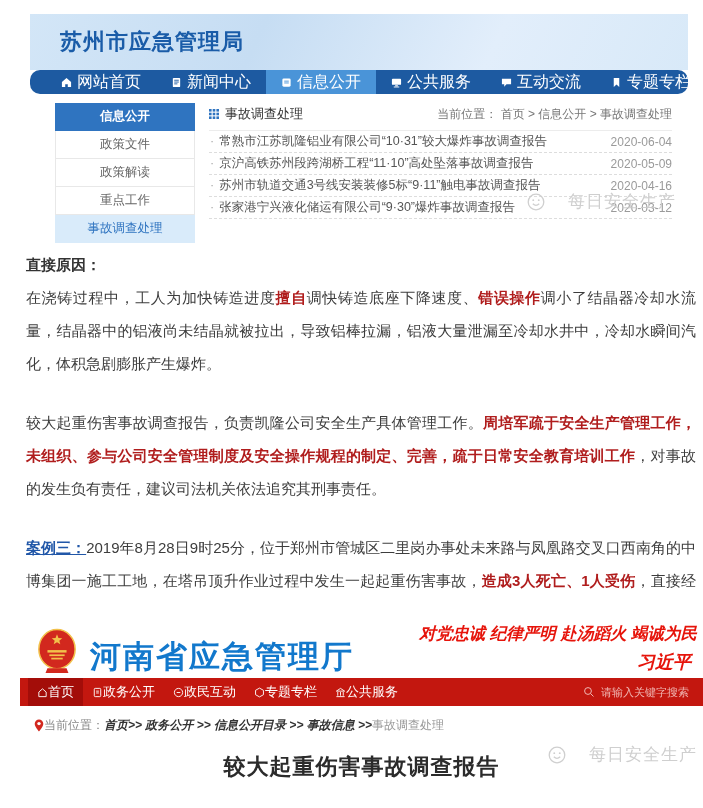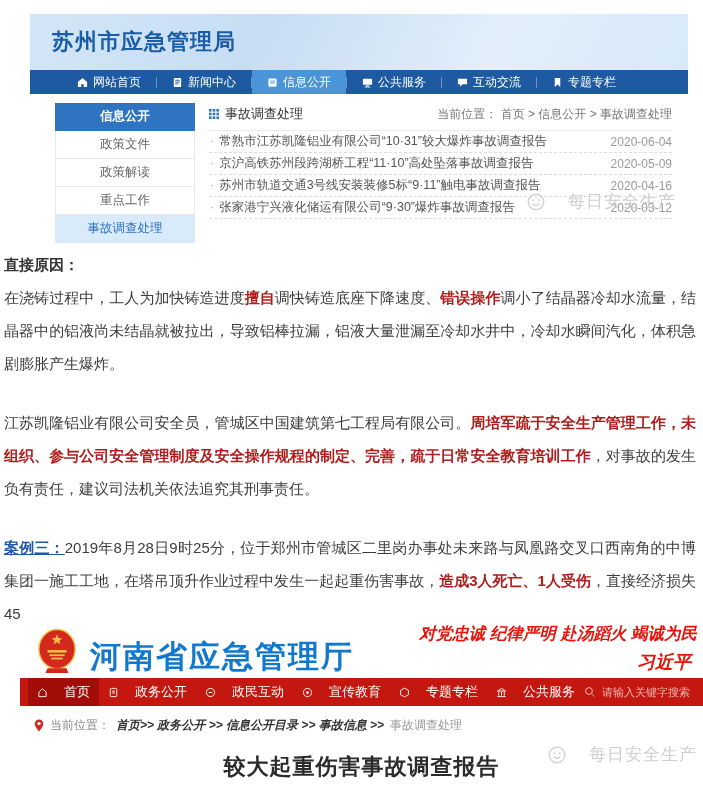--- a/index.html
+++ b/index.html
@@ -2,23 +2,23 @@
 <html><head>
 <meta charset="utf-8">
 <style>
   * { margin:0; padding:0; box-sizing:border-box; }
   html,body { width:703px; height:808px; background:#fff; overflow:hidden;
     font-family:"Liberation Sans","DejaVu Sans",sans-serif; }
   body { position:relative; }
 
   
   .sz-shot { position:absolute; left:30px; top:14px; width:658px; height:232px; overflow:hidden; background:#fff; }
-  .sz-header { height:56px; background:linear-gradient(115deg,#d3e6f7 0%,#c6ddf3 35%,#e2eefb 70%,#d8e9f8 100%); display:flex; align-items:center; padding-left:22px; }
+  .sz-header { height:56px; background:linear-gradient(115deg,#d3e6f7 0%,#c6ddf3 35%,#e2eefb 70%,#d8e9f8 100%); display:flex; align-items:center; padding-left:30px; }
   .sz-title { font-size:22px; font-weight:bold; color:#1a5ca8; letter-spacing:1px; }
-  .sz-nav { height:24px; background:#1d5aa1; display:flex; align-items:stretch; color:#fff; font-size:12px; padding-left:32px; }
+  .sz-nav { height:24px; background:#1d5aa1; display:flex; align-items:stretch; color:#fff; font-size:16px; padding-left:16px;border-radius:10px; }
   .sz-nav-item { display:flex; align-items:center; gap:5px; padding:0 15px; cursor:pointer; white-space:nowrap; }
   .sz-nav-item.active { background:#4a94d8; }
   .sz-sep { width:1px; height:11px; background:rgba(255,255,255,.35); align-self:center; }
   .sz-body { display:flex; padding:9px 16px 0 25px; }
   .sz-sidebar { width:140px; font-size:12.5px; flex-shrink:0; }
   .sz-side-item { height:28px; line-height:27px; text-align:center; background:#fff; border:1px solid #e8e8e8; border-top:none; color:#666; cursor:pointer; }
   .sz-side-item.head { background:#2f74c0; color:#fff; font-weight:bold; border:none; }
   .sz-side-item.on { background:#d9ebfa; color:#2f74c0; border-color:#d9ebfa; }
   .sz-main { flex:1; margin-left:14px; font-size:12.5px; min-width:0; }
   .sz-main-head { display:flex; justify-content:space-between; align-items:center; padding:2px 0 7px; border-bottom:1px solid #ececec; }
@@ -28,39 +28,39 @@
   .sz-row-title { white-space:nowrap; overflow:hidden; text-overflow:ellipsis; cursor:pointer; }
   .sz-row-title::before { content:"·"; color:#aaa; margin:0 5px 0 1px; }
   .sz-date { color:#9a9a9a; font-size:12px; flex-shrink:0; }
 
   
   .wm { position:absolute; display:flex; align-items:center; gap:21px; color:#cbcbcb; font-size:17px; letter-spacing:1px; opacity:.92; pointer-events:none; }
   .wm1 { right:12px; top:176px; }
   .wm2 { right:6px; top:148px; }
 
   
-  .article { position:absolute; left:4px; right:7px; top:248px; font-size:15px; color:#3d3d3d; line-height:2.2; }
+  .article { position:absolute; left:26px; right:7px; top:248px; font-size:15px; color:#3d3d3d; line-height:2.2; }
   .article p { margin:0 0 26px; text-align:justify; }
   .a-head { font-weight:bold; color:#333; }
   .rb { color:#b01d1d; font-weight:bold; }
   .bl { color:#2157a8; font-weight:bold; text-decoration:underline; }
 
   
   .hn-shot { position:absolute; left:20px; top:595px; width:683px; height:213px; background:#fff; overflow:hidden; }
   .hn-header { height:83px; display:flex; align-items:flex-end; padding:0 6px 0 16px; }
   .hn-title { font-size:31px; font-weight:900; color:#1278cc; margin-left:12px; letter-spacing:2px; white-space:nowrap; }
   .hn-slogan { margin-left:auto; text-align:right; color:#e6140b; font-weight:900; font-style:italic; font-size:16.5px; line-height:1.7; white-space:nowrap; }
   .hn-sign { font-size:18px; margin-right:6px; }
   .hn-nav { height:28px; background:#c3170f; display:flex; align-items:stretch; color:#fff; font-size:13px; padding-left:8px; }
-  .hn-nav-item { display:flex; align-items:center; gap:16px; padding:0 9px; cursor:pointer; white-space:nowrap; }
+  .hn-nav-item { display:flex; align-items:center; gap:0; padding:0 9px; cursor:pointer; white-space:nowrap; }
   .hn-nav-item.active { background:#a30d09; }
   .hn-search { margin-left:auto; display:flex; align-items:center; gap:6px; padding-right:6px; }
   .hn-search input { border:none; outline:none; background:transparent; color:#fff; font-size:11px; width:96px; }
   .hn-search input::placeholder { color:#f0b6b2; }
-  .hn-bread { display:flex; align-items:center; gap:6px; padding:11px 0 0 14px; font-size:12px; }
+  .hn-bread { display:flex; align-items:center; padding:11px 0 0 14px; font-size:12px; }
   .hn-bread-label { color:#888; }
   .hn-bread-path { color:#333; font-weight:bold;font-style:italic; }
   .hn-bread-cur { color:#999; }
   .hn-report-title { margin-top:13px; text-align:center; font-size:22px; color:#2b2b2b; font-weight:600; line-height:40px; letter-spacing:1px; }
 
   svg { display:block; flex-shrink:0; }
   .grid-ico rect { fill:#2f74c0; }
 </style>
 </head>
 <body>
@@ -191,21 +191,21 @@
           <path d="M8.5 14 q3.5 3.2 7 0"></path>
         </svg>
       </span>
     <span>每日安全生产</span>
   </div>
 </div>
 
 <div class="article">
   <div class="a-head">直接原因：</div>
   <p><span>在浇铸过程中，工人为加快铸造进度</span><span class="rb">擅自</span><span>调快铸造底座下降速度、</span><span class="rb">错误操作</span><span>调小了结晶器冷却水流量，结晶器中的铝液尚未结晶就被拉出，导致铝棒拉漏，铝液大量泄漏至冷却水井中，冷却水瞬间汽化，体积急剧膨胀产生爆炸。</span></p>
-  <p><span>江苏凯隆铝业有限公司安全员，管城区中国建筑第七工程局有限公司。</span><span class="rb">周培军疏于安全生产管理工作，未组织、参与公司安全管理制度及安全操作规程的制定、完善，疏于日常安全教育培训工作</span><span>，对事故的发生负有责任，建议司法机关依法追究其刑事责任。</span></p>
+  <p><span>较大起重伤害事故调查报告，负责凯隆公司安全生产具体管理工作。</span><span class="rb">周培军疏于安全生产管理工作，未组织、参与公司安全管理制度及安全操作规程的制定、完善，疏于日常安全教育培训工作</span><span>，对事故的发生负有责任，建议司法机关依法追究其刑事责任。</span></p>
   <p><span class="bl">案例三：</span><span>2019年8月28日9时25分，位于郑州市管城区二里岗办事处未来路与凤凰路交叉口西南角的中博集团一施工工地，在塔吊顶升作业过程中发生一起起重伤害事故，</span><span class="rb">造成3人死亡、1人受伤</span><span>，直接经济损失451万元。近日事故调查报告发布。</span></p>
 </div>
 
 <div class="hn-shot">
   <div class="hn-header">
     <span>
         <svg width="42" height="52" viewBox="0 0 44 52">
           <ellipse cx="22" cy="23" rx="19" ry="20.5" fill="#d2281e"></ellipse>
           <ellipse cx="22" cy="23" rx="19" ry="20.5" fill="none" stroke="#f2c14b" stroke-width="1.6"></ellipse>
           <polygon points="22,7.5 23.5,11.4 27.5,11.6 24.4,14.1 25.5,18 22,15.7 18.5,18 19.6,14.1 16.5,11.6 20.5,11.4" fill="#f2c14b"></polygon>
@@ -245,29 +245,20 @@
           <svg width="11" height="11" viewBox="0 0 12 12" fill="none" stroke="#fff">
             <circle cx="6" cy="6" r="4.5"></circle>
             <path d="M4 6 h4"></path>
           </svg>
         </span>
       <span>政民互动</span>
     </div>
     <div class="hn-nav-item">
       <span>
           <svg width="11" height="11" viewBox="0 0 12 12" fill="none" stroke="#fff">
-            <circle cx="6" cy="6" r="4.5"></circle>
-            <circle cx="6" cy="6" r="1.5" fill="#fff" stroke="none"></circle>
-          </svg>
-        </span>
-      <span>宣传教育</span>
-    </div>
-    <div class="hn-nav-item">
-      <span>
-          <svg width="11" height="11" viewBox="0 0 12 12" fill="none" stroke="#fff">
             <path d="M6 1.2 L10.3 3.6 V8.4 L6 10.8 L1.7 8.4 V3.6 Z"></path>
           </svg>
         </span>
       <span>专题专栏</span>
     </div>
     <div class="hn-nav-item">
       <span>
           <svg width="11" height="11" viewBox="0 0 12 12" fill="none" stroke="#fff">
             <path d="M1.5 4.5 L6 1.5 L10.5 4.5 Z"></path>
             <path d="M3 5.5 v4 M6 5.5 v4 M9 5.5 v4 M1.5 10.5 h9"></path>

